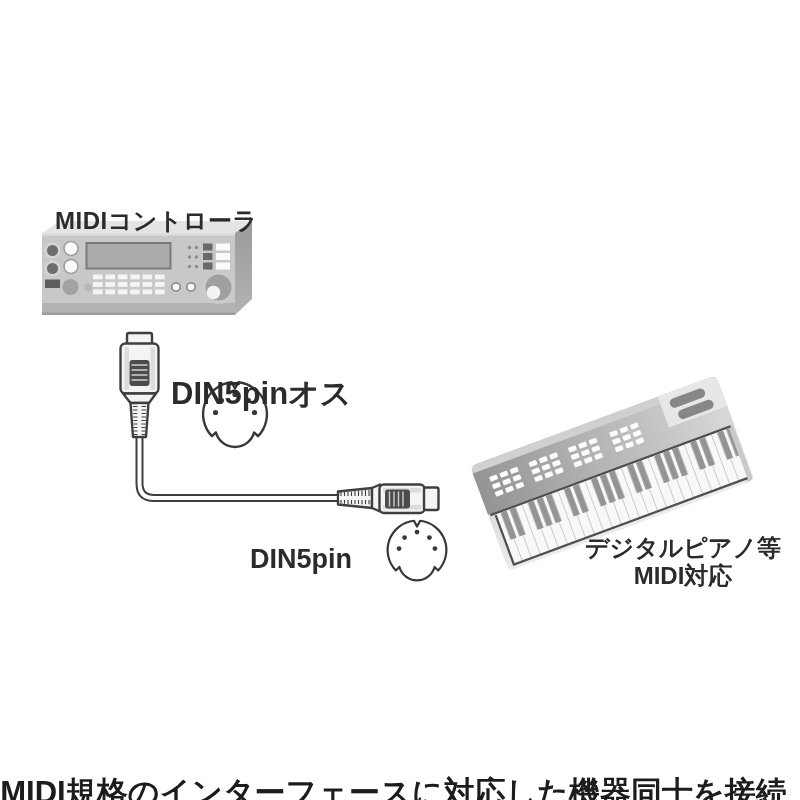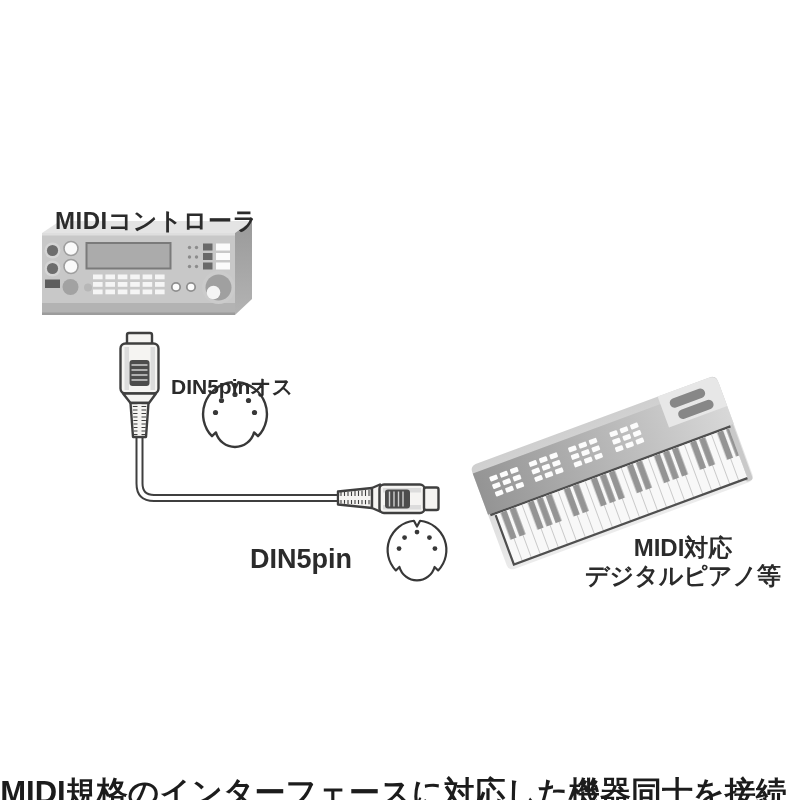--- a/index.html
+++ b/index.html
@@ -4,21 +4,21 @@
 <style>
   html,body{margin:0;padding:0;background:#ffffff;}
   .stage{
     position:relative;width:800px;height:800px;background:#ffffff;overflow:hidden;
     font-family:"Liberation Sans","DejaVu Sans",sans-serif;
   }
   .stage svg{position:absolute;left:0;top:0;}
   .label{position:absolute;font-weight:700;color:#2b2b2b;white-space:nowrap;margin-top:22px;}
   .label span{display:block;}
   #controller-label{left:55px;top:183px;font-size:24px;letter-spacing:0.5px;}
-  #din-top-label{left:171px;top:351px;font-size:21px;}
+  #din-top-label{left:171px;top:351px;font-size:31px;}
   #din-bottom-label{left:250px;top:524px;width:125px;text-align:left;font-size:27px;line-height:26px;}
   #piano-label{left:583px;top:512px;width:200px;text-align:center;font-size:24px;line-height:28px;}
   #caption{left:0;top:750px;width:787px;text-align:center;font-size:31px;color:#1c1c1c;}
   .c-body{fill:#f5f4f2;stroke:#3f3f3f;stroke-width:2.4;stroke-linejoin:round;}
   .rib{stroke:#3f3f3f;stroke-width:1.1;}
   .griprib{stroke:#cfcfcf;stroke-width:1.4;}
   .din-outline{fill:#ffffff;stroke:#383838;stroke-width:2.4;stroke-linejoin:round;}
   .din-pin{fill:#383838;}
 </style>
 </head>
@@ -197,18 +197,18 @@
 
   <div class="label" id="controller-label">MIDIコントローラ</div>
 
   <div class="label" id="din-top-label">DIN5pinオス</div>
 
   <div class="label" id="din-bottom-label">
     <span>DIN5pin</span>
   </div>
 
   <div class="label" id="piano-label">
+    <span>デジタルピアノ等</span>
     <span>MIDI対応</span>
-    <span>デジタルピアノ等</span>
   </div>
 
   <div class="label" id="caption">MIDI規格のインターフェースに対応した機器同士を接続</div>
 </div>
 
 </body></html>

